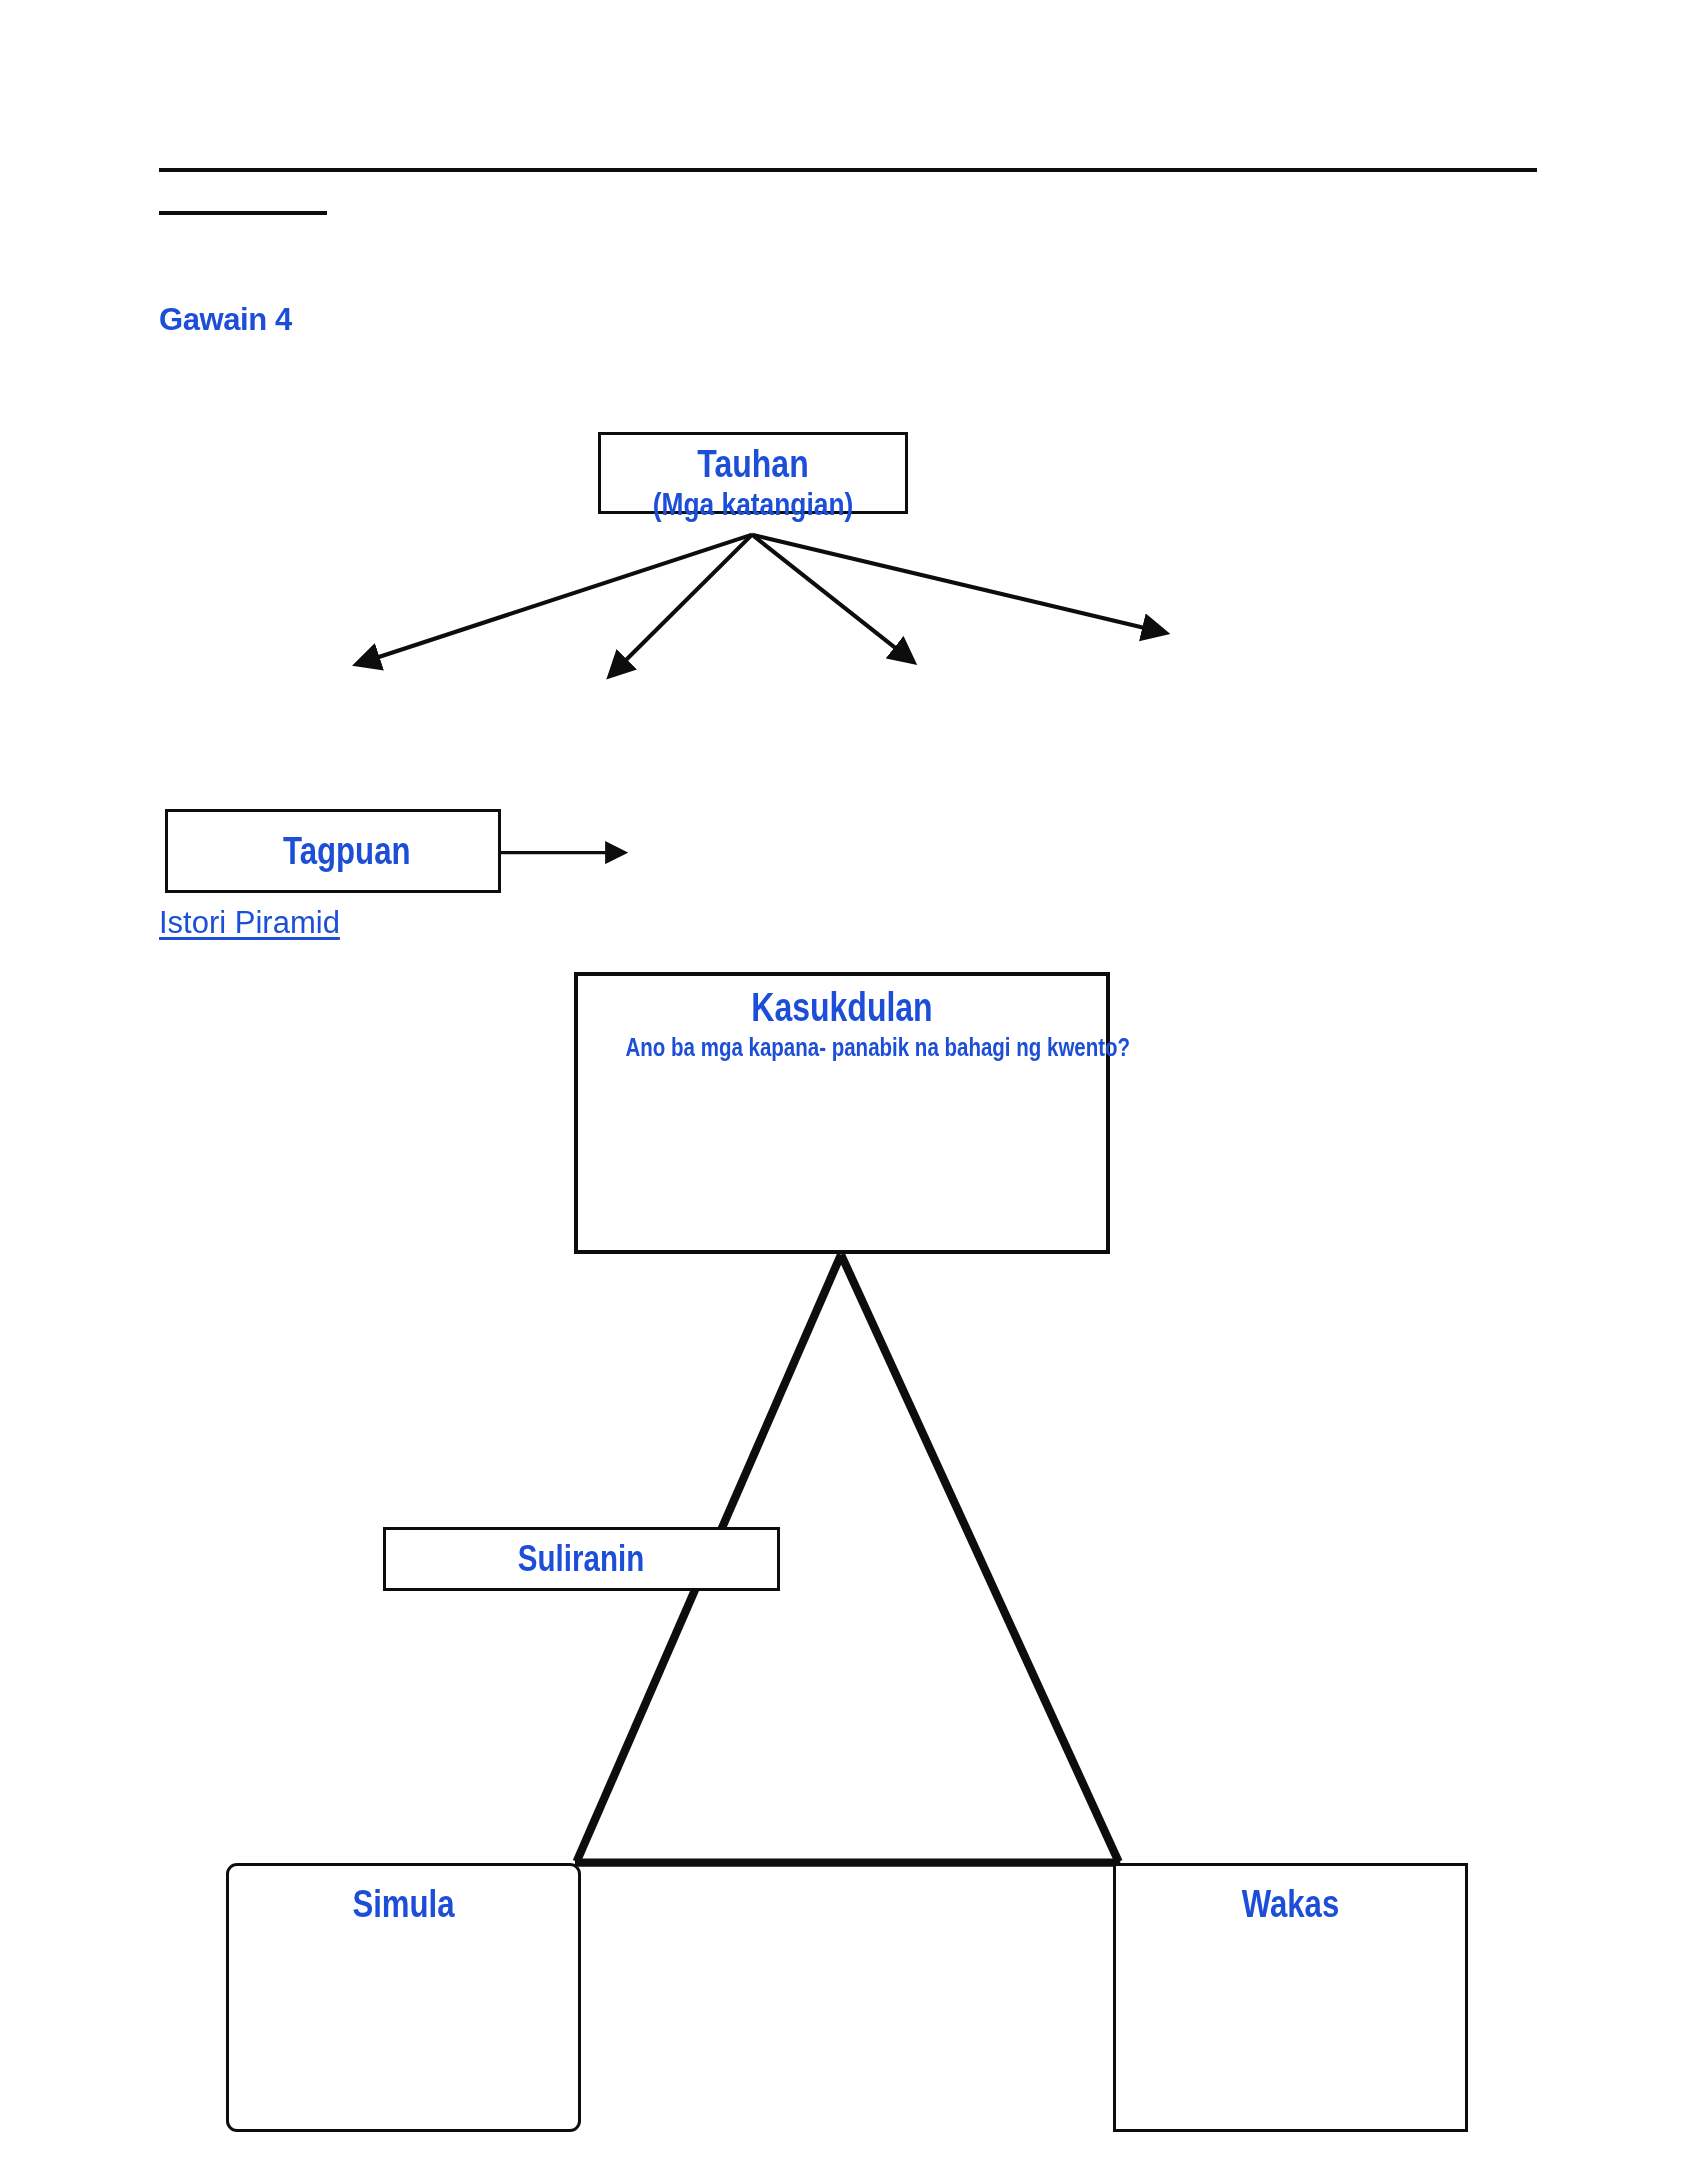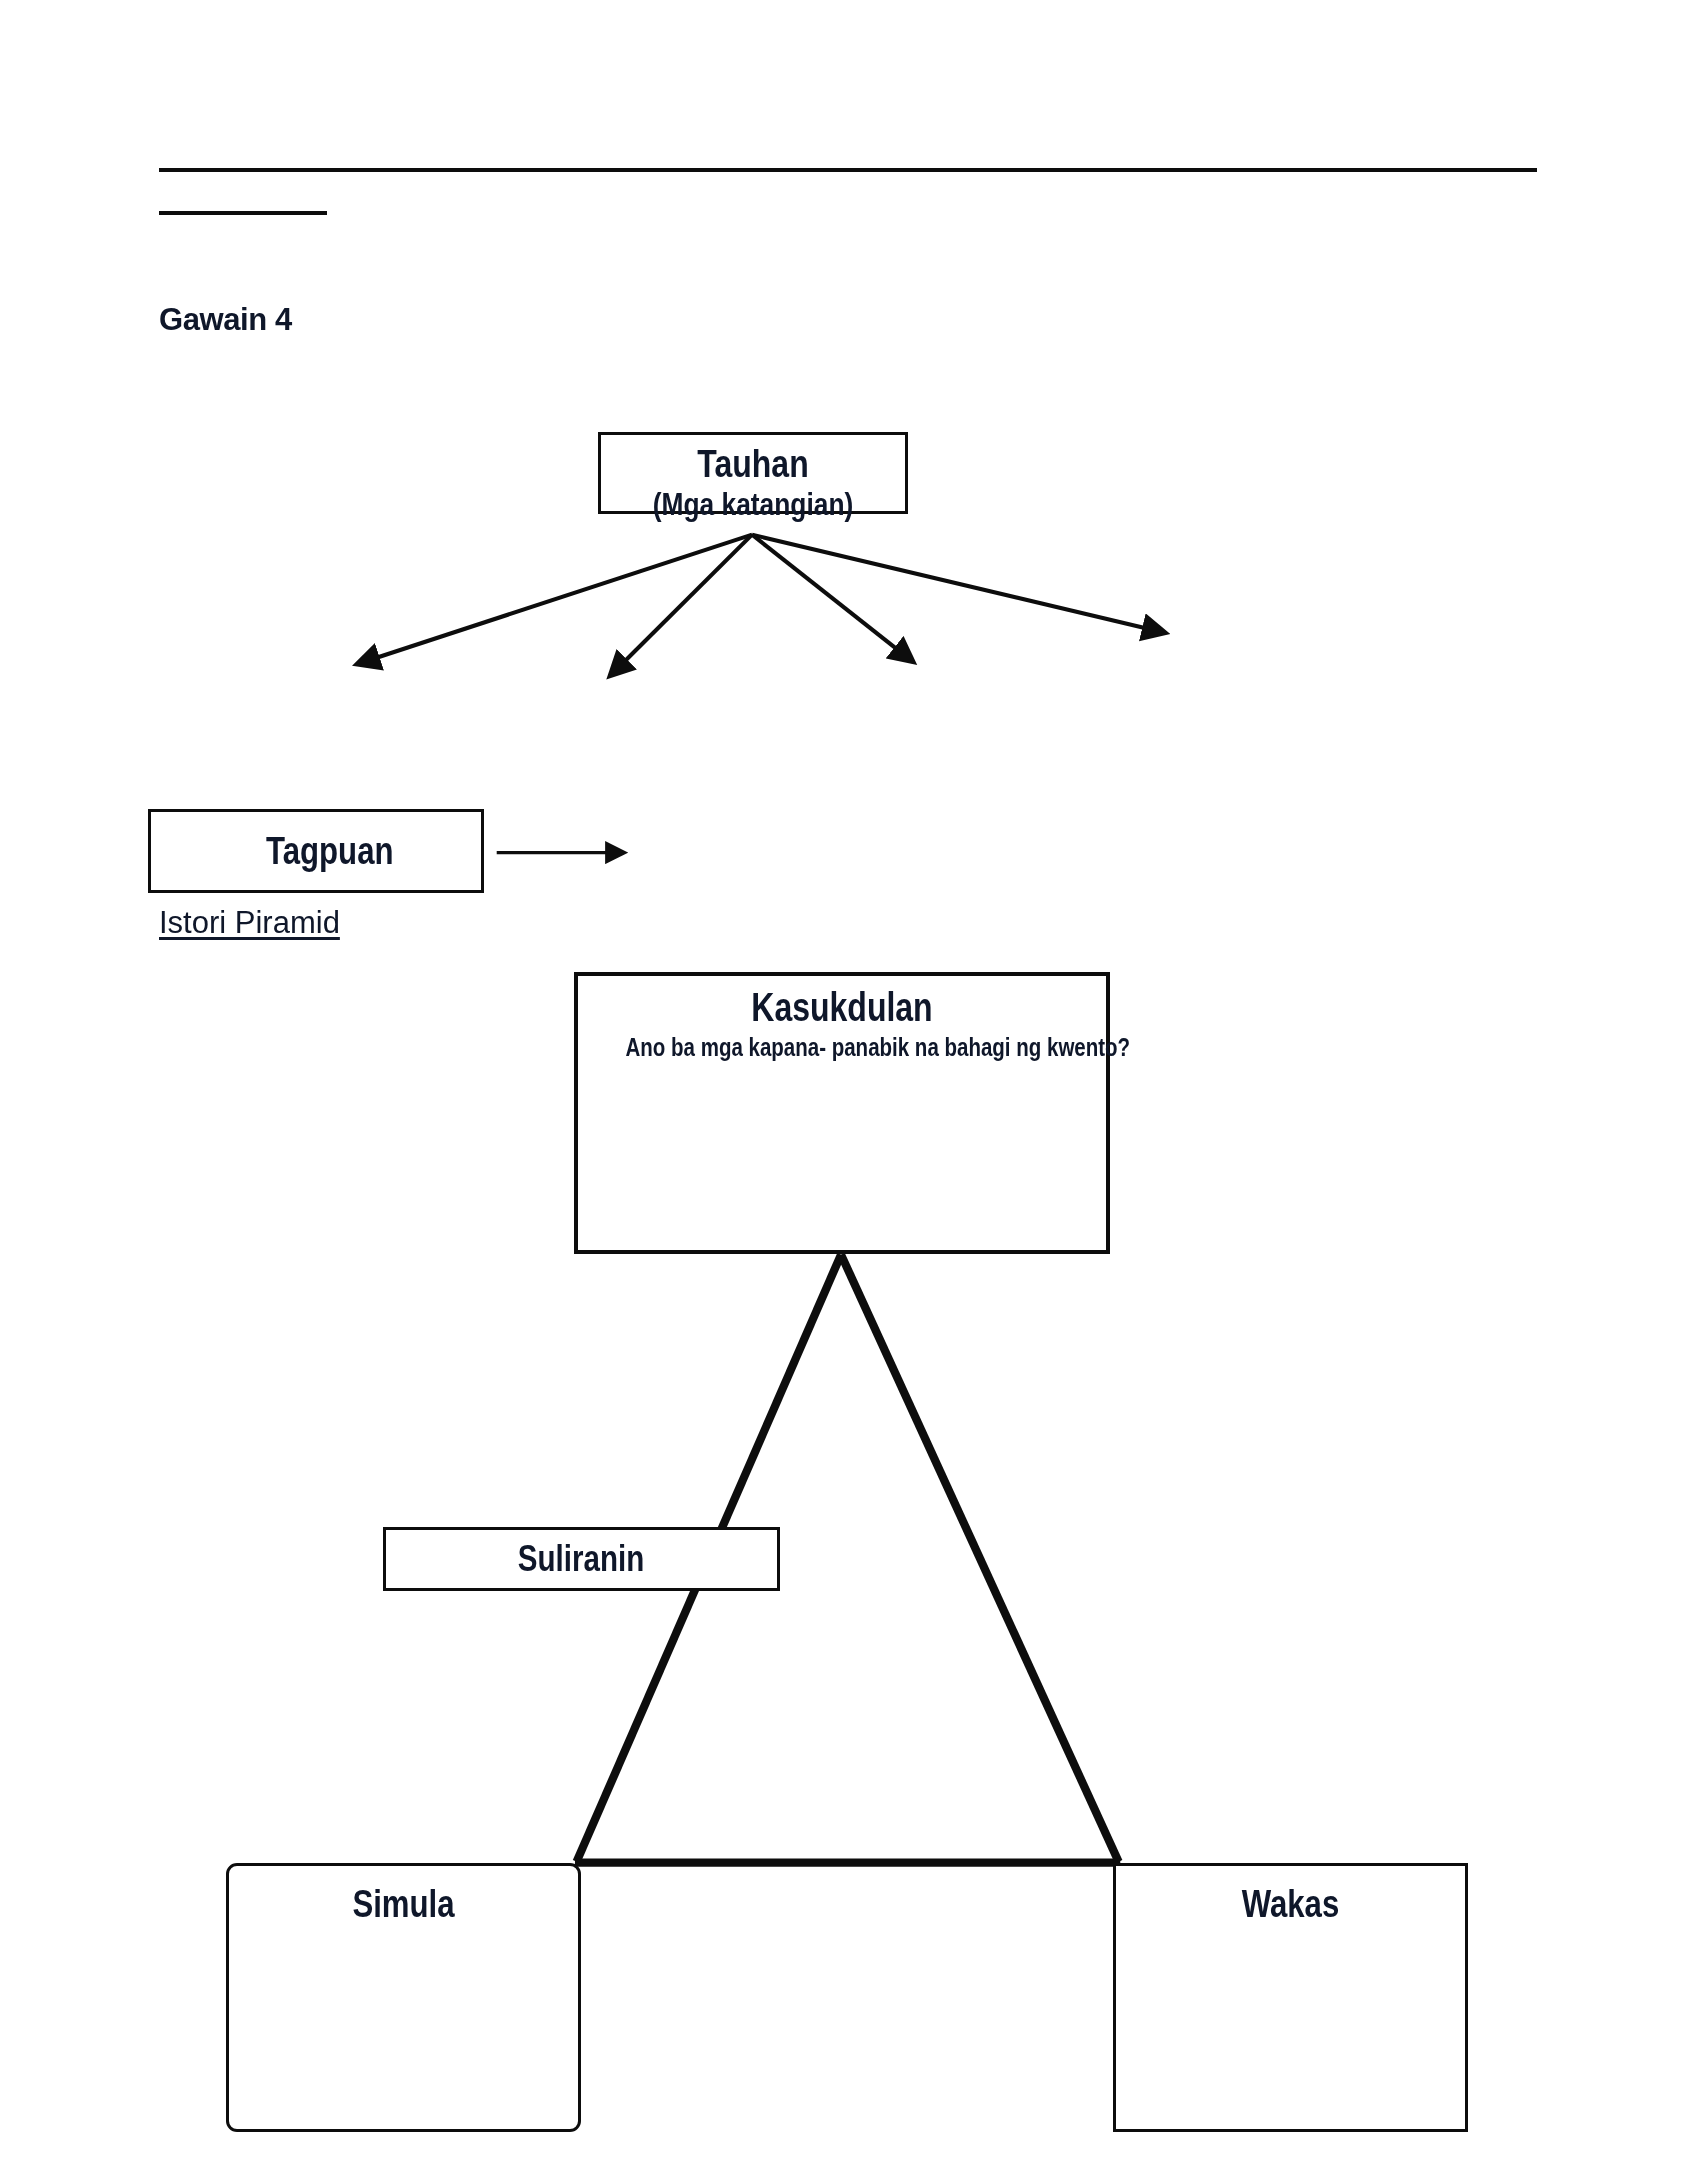--- a/index.html
+++ b/index.html
@@ -1,20 +1,20 @@
 <!DOCTYPE html>
 <html style="font-size:13px"><head>
 <meta charset="utf-8">
 <style>
   html, body { margin:0; padding:0; background:#ffffff; }
   .page {
     position:relative;
     width:1687px; height:2183px;
     background:#ffffff;
-    color:#0f172a;
+    color:#1d4ed8;
     font-family:"Liberation Sans", sans-serif;
     overflow:hidden;
   }
 
   
   .fill-line { position:absolute; background:#0d0d0d; height:4.1px; }
   .fill-line-long  { left:159px; top:168px; width:1378px; }
   .fill-line-short { left:159px; top:211px; width:168px; }
 
   
@@ -38,21 +38,21 @@
     background:#ffffff; border:3.3px solid #0d0d0d;
     z-index:2; text-align:center;
   }
   .condensed { display:block; white-space:nowrap; transform:scaleX(0.82); transform-origin:50% 50%; }
 
   .tauhan-box { left:598px; top:432px; width:310px; height:82px; }
   .tauhan-title { font-size:39px; font-weight:bold; margin-top:6.6px; }
   .tauhan-subtitle { font-size:31px; font-weight:bold; margin-top:1.6px; transform:scaleX(0.85); }
 
   .tagpuan-box {
-    left:148px; top:809px; width:336px; height:84px;
+    left:165px; top:809px; width:336px; height:84px;
     display:flex; align-items:center; justify-content:center;padding-left:28px;
   }
   .tagpuan-title { font-size:38px; font-weight:bold; }
 
   .kasukdulan-box { left:574px; top:972px; width:536px; height:282px; border-width:4.1px; }
   .kasukdulan-title { font-size:41px; font-weight:bold; margin-top:8.2px; transform:scaleX(0.78); }
   .kasukdulan-question { font-size:25px; font-weight:bold; margin-top:1.6px; transform:scaleX(0.82); }
 
   .mid-box {
     top:1527px; height:64px;

